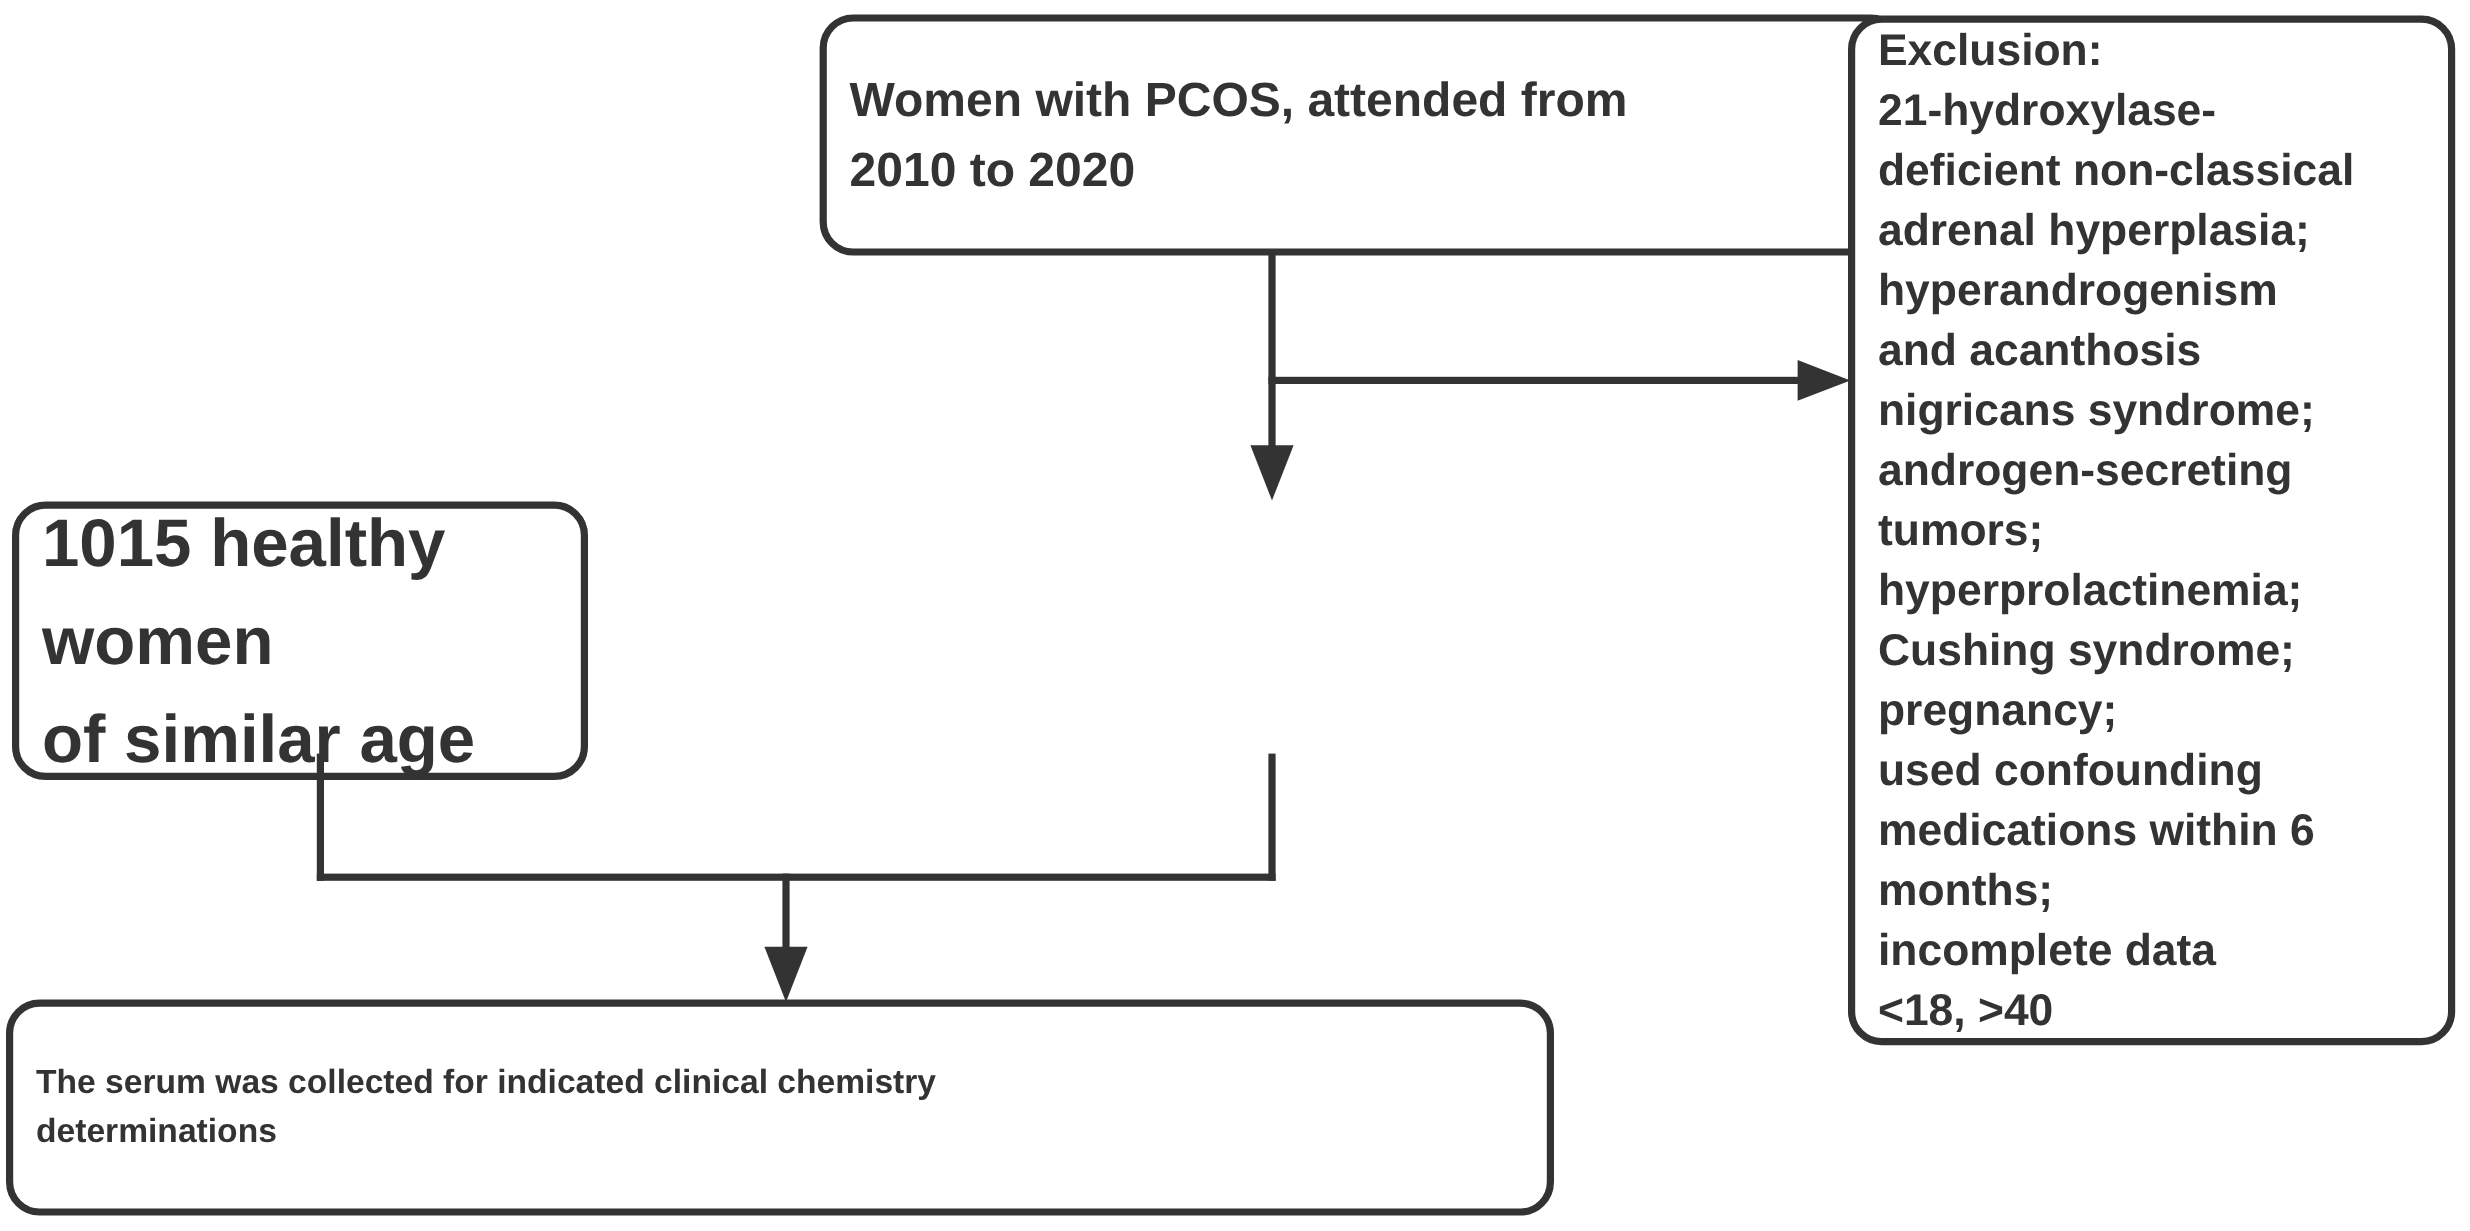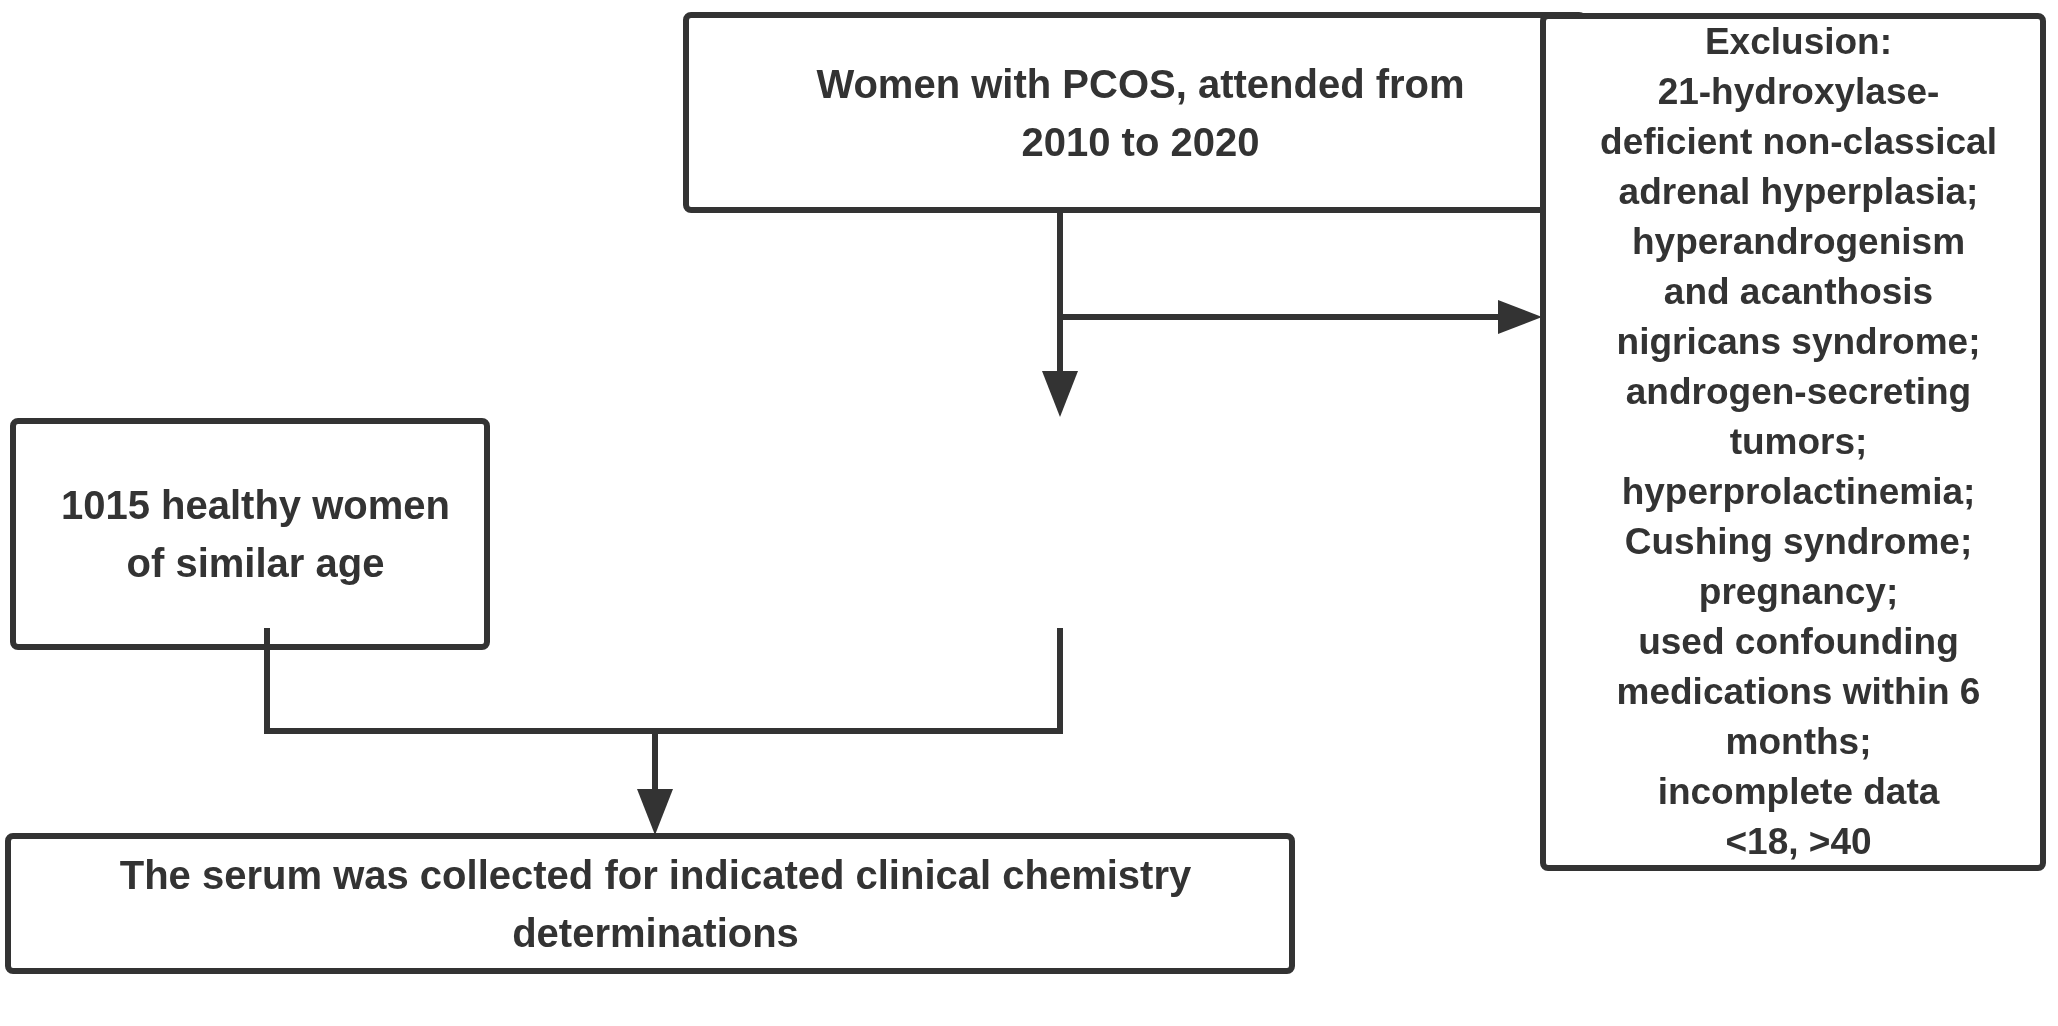--- a/index.html
+++ b/index.html
@@ -13,39 +13,39 @@
     height: 1026px;
     background: #ffffff;
     font-family: "Liberation Sans", sans-serif;
     overflow: hidden;
   }
   .node {
     position: absolute;
     box-sizing: border-box;
     background: #ffffff;
     border: 6px solid #333333;
-    border-radius: 8px;
+    border-radius: 28px;
     display: flex;
     align-items: center;
     justify-content: center;
-    text-align: center;
+    text-align: left;
     color: #333333;
     font-weight: bold;
     white-space: pre-line;
     padding-left: 11px;
   }
   .node-text {
     width: 100%;
     padding: 0 8px;
   }
   #node-top        { left: 683px;  top: 12px;  width: 904px;  height: 201px; font-size: 40px; line-height: 1.45; }
-  #node-control    { left: 10px;   top: 418px; width: 480px;  height: 232px; font-size: 40px; line-height: 1.45; }
+  #node-control    { left: 10px;   top: 418px; width: 480px;  height: 232px; font-size: 56px; line-height: 1.45; }
   #node-pcos       { left: 667px;  top: 418px; width: 778px;  height: 212px; font-size: 40px; line-height: 1.45; }
   #node-exclusion  { left: 1540px; top: 13px;  width: 506px;  height: 858px; font-size: 37px; line-height: 50px; }
-  #node-serum      { left: 5px;    top: 833px; width: 1290px; height: 141px; font-size: 40px; line-height: 1.45; }
+  #node-serum      { left: 5px;    top: 833px; width: 1290px; height: 180px; font-size: 28px; line-height: 1.45; }
 
   .line {
     position: absolute;
     background: #333333;
   }
   .arrowhead {
     position: absolute;
     width: 0;
     height: 0;
   }

